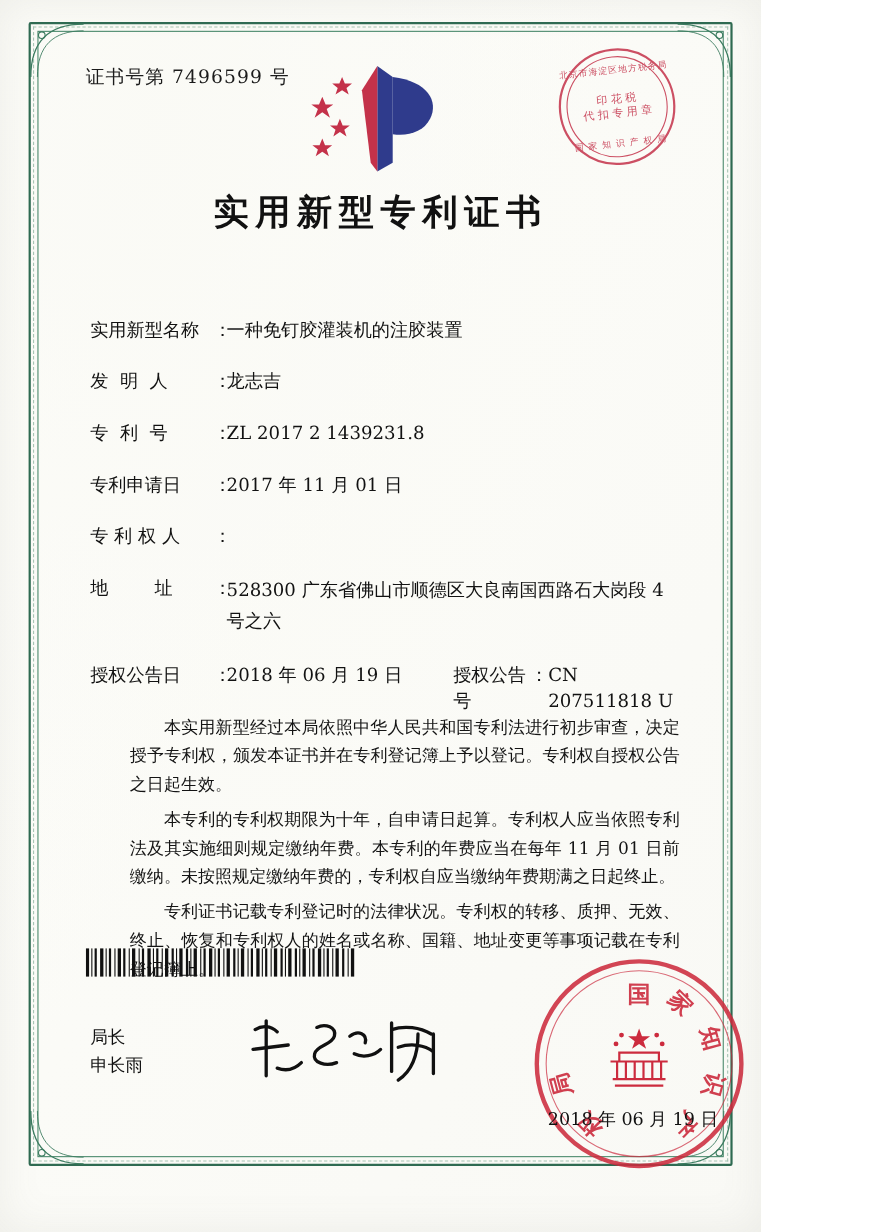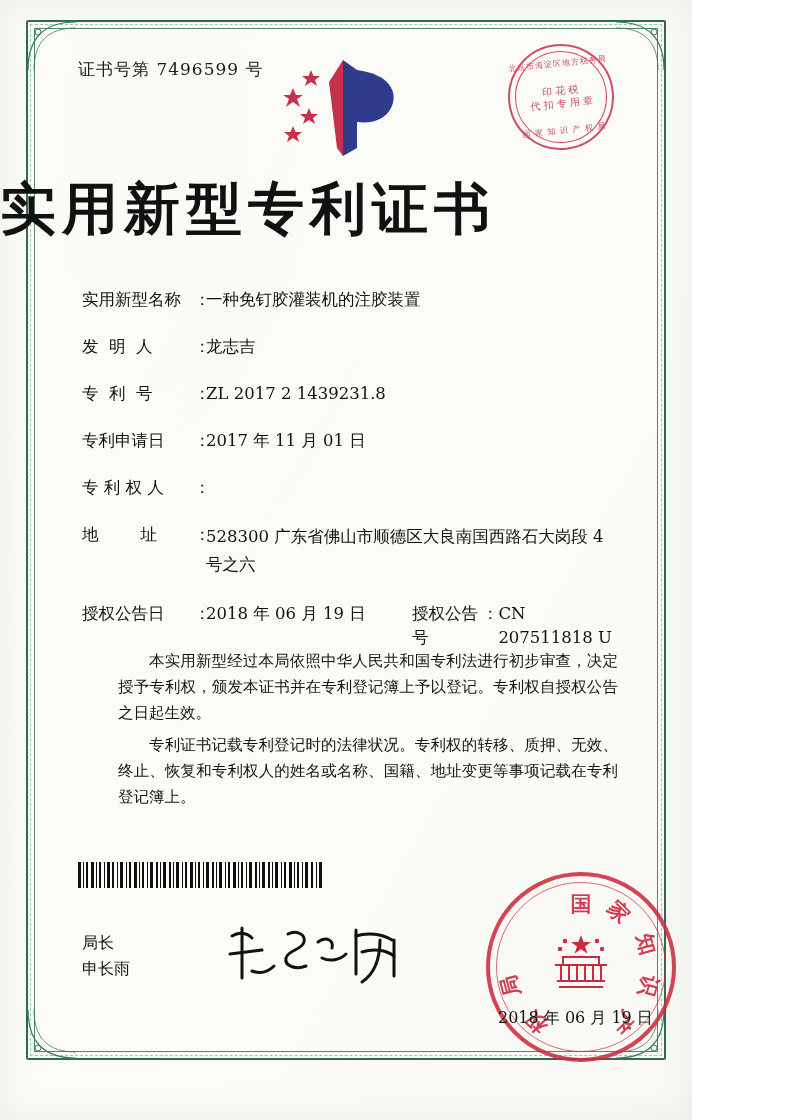--- a/index.html
+++ b/index.html
@@ -122,22 +122,22 @@
     top: 38px;
     text-align: center;
     font-size: 10px;
     line-height: 13px;
     font-family: "DejaVu Sans", sans-serif;
   }
   .title {
     position: absolute;
     left: 0; right: 0;
     top: 172px;
-    text-align: left;
-    font-size: 56px;
+    text-align: center;
+    font-size: 32px;
     font-weight: bold;
     letter-spacing: 6px;
     color: #111;
     font-family: "DejaVu Serif", serif;
   }
   .fields {
     position: absolute;
     left: 82px;
     right: 70px;
     top: 288px;
@@ -383,20 +383,21 @@
       <span class="grant-right">
         <span>授权公告号</span>
         <span>：</span>
         <span>CN 207511818 U</span>
       </span>
     </div>
   </div>
 
   <div class="paras">
     <p>本实用新型经过本局依照中华人民共和国专利法进行初步审查，决定授予专利权，颁发本证书并在专利登记簿上予以登记。专利权自授权公告之日起生效。</p>
+    <p>本专利的专利权期限为十年，自申请日起算。专利权人应当依照专利法及其实施细则规定缴纳年费。本专利的年费应当在每年 11 月 01 日前缴纳。未按照规定缴纳年费的，专利权自应当缴纳年费期满之日起终止。</p>
     <p>专利证书记载专利登记时的法律状况。专利权的转移、质押、无效、终止、恢复和专利权人的姓名或名称、国籍、地址变更等事项记载在专利登记簿上。</p>
   </div>
 
   <div class="barcode">
     <svg width="248" height="26" viewBox="0 0 248 26" preserveAspectRatio="none">
       <g fill="#111">
         <rect x="0" y="0" width="3" height="26"></rect>
           <rect x="5" y="0" width="1" height="26"></rect>
         <rect x="8" y="0" width="2" height="26"></rect>
           <rect x="13" y="0" width="3" height="26"></rect>

